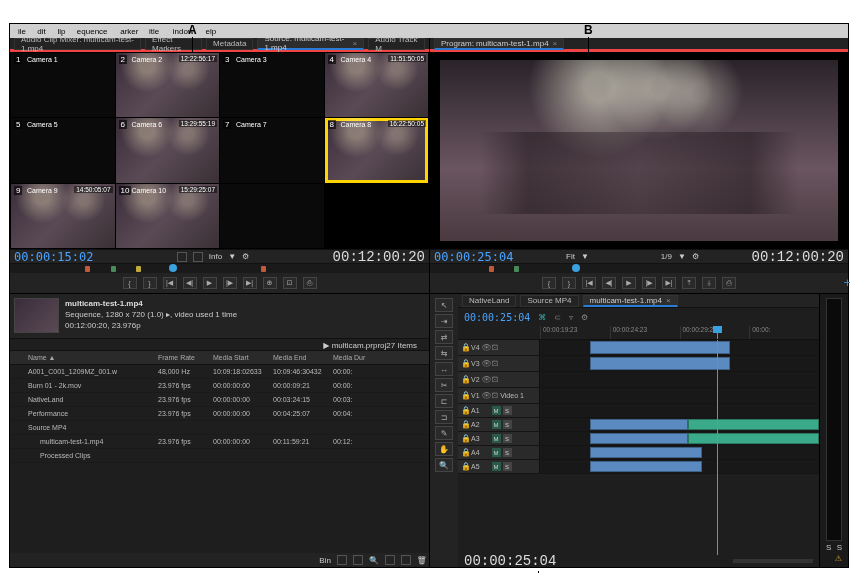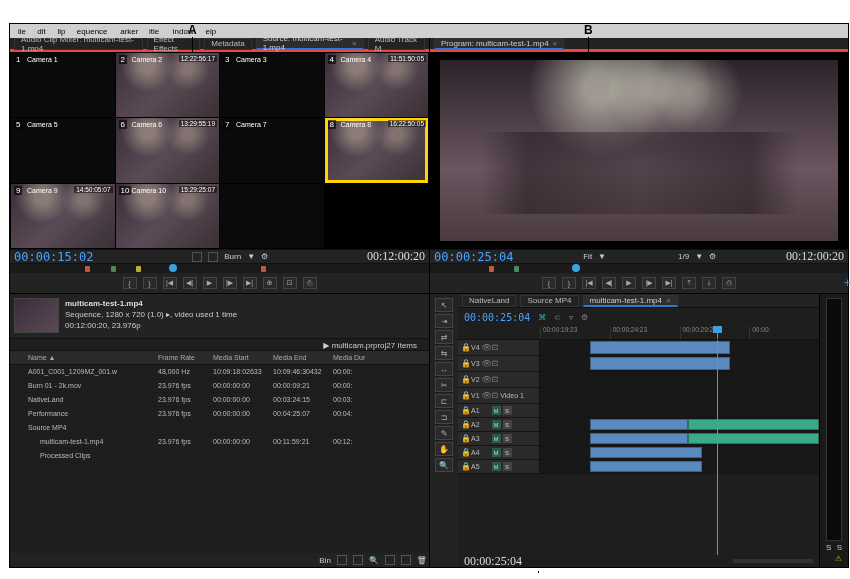--- a/index.html
+++ b/index.html
@@ -31,21 +31,21 @@
 .cell .tc{position:absolute;top:2px;right:2px;color:#fff;font-size:6.5px;background:rgba(0,0,0,.5);padding:0 2px}
 
 .prog{flex:1}
 .prog-view{flex:1;background:#000;display:flex;align-items:center;justify-content:center}
 .prog-img{width:95%;height:92%;background:linear-gradient(180deg,#2a232a 0%,#6a5560 60%,#4a3a40 100%);position:relative;overflow:hidden}
 .prog-img::before{content:"";position:absolute;inset:0;background:radial-gradient(circle at 40% 15%,rgba(255,255,230,.5) 5%,transparent 25%),radial-gradient(circle at 55% 15%,rgba(255,255,230,.4) 4%,transparent 20%),radial-gradient(circle at 65% 18%,rgba(255,255,230,.3) 3%,transparent 15%)}
 .prog-img::after{content:"";position:absolute;left:10%;right:10%;bottom:15%;height:45%;background:linear-gradient(90deg,transparent 0%,rgba(40,30,35,.6) 15%,rgba(50,40,45,.4) 50%,rgba(40,30,35,.6) 85%,transparent 100%)}
 
 .ctrl{height:14px;background:#232323;display:flex;align-items:center;justify-content:space-between;padding:0 4px;border-top:1px solid #111}
 .tc-blue{color:#4aa3ff;font-size:12px;font-family:monospace}
-.tc-white{color:#ddd;font-size:12px;font-family:Liberation Serif, serif}
+.tc-white{color:#ddd;font-size:14px;font-family:Liberation Mono, monospace}
 .ruler{height:10px;background:#1a1a1a;position:relative;border-top:1px solid #111}
 .play-marker{position:absolute;top:0;width:8px;height:8px;background:#3aa0e0;border-radius:50%}
 .mark{position:absolute;top:2px;width:5px;height:6px;border-radius:1px}
 .transport{height:20px;background:#232323;display:flex;align-items:center;justify-content:center;gap:6px}
 .tbtn{width:14px;height:12px;background:#2a2a2a;border:1px solid #444;display:flex;align-items:center;justify-content:center;color:#aaa;font-size:7px}
 .plus{position:absolute;right:4px;color:#3a8ad0;font-size:12px}
 
 .proj{flex:0 0 420px}
 .proj-head{height:45px;background:#232323;padding:4px;display:flex;gap:6px;border-bottom:1px solid #111}
 .thumb{width:45px;height:35px;background:linear-gradient(135deg,#3a2d3a,#5a4a55);border:1px solid #444}
@@ -116,21 +116,21 @@
   <span><u>T</u>itle</span>
   <span><u>W</u>indow</span>
   <span><u>H</u>elp</span>
 </div>
 
 <div class="top">
 
 <div class="pane src">
   <div class="tabrow">
     <div class="tab">Audio Clip Mixer: multicam-test-1.mp4</div>
-    <div class="tab">Effect Effects</div>
+    <div class="tab">Effect Markers</div>
     <div class="tab">Metadata</div>
     <div class="tab active sel">
               <span>Source: multicam-test-1.mp4</span>
               <span style="color:#888">×</span>
             </div>
     <div class="tab">Audio Track M</div>
   </div>
   <div class="grid">
     <div class="cell">
               <span class="num">1</span>
@@ -178,21 +178,21 @@
               <span class="lab" style="left:14px">Camera 10</span>
               <span class="tc">15:29:25:07</span>
             </div>
     <div class="cell"></div>
   </div>
   <div class="ctrl">
     <span class="tc-blue">00:00:15:02</span>
     <span style="display:flex;gap:6px;align-items:center">
       <span class="icon-sm"></span>
       <span class="icon-sm"></span>
-      <span>Burn</span>
+      <span>Info</span>
               <span>▼</span>
       <span>⚙</span>
     </span>
     <span class="tc-white">00:12:00:20</span>
   </div>
   <div class="ruler">
     <span class="mark" style="left:18%;background:#c05a3a"></span>
     <span class="mark" style="left:24%;background:#4a8a5a"></span>
     <span class="mark" style="left:30%;background:#c0aa3a"></span>
     <span class="play-marker" style="left:38%"></span>

